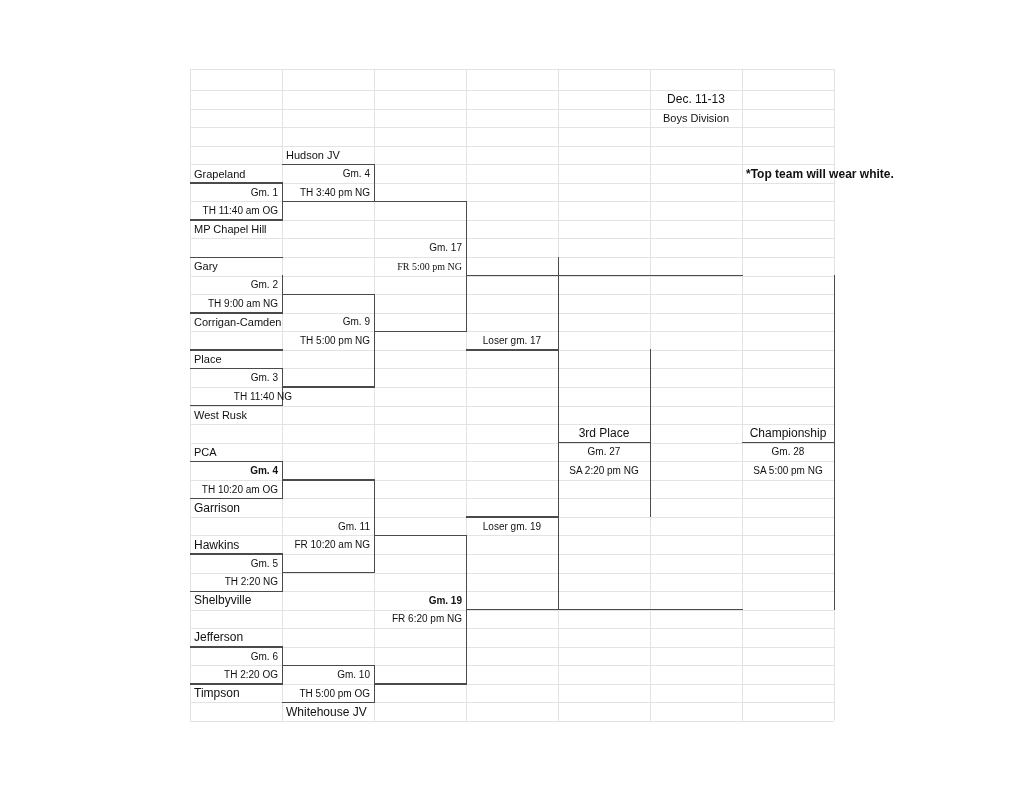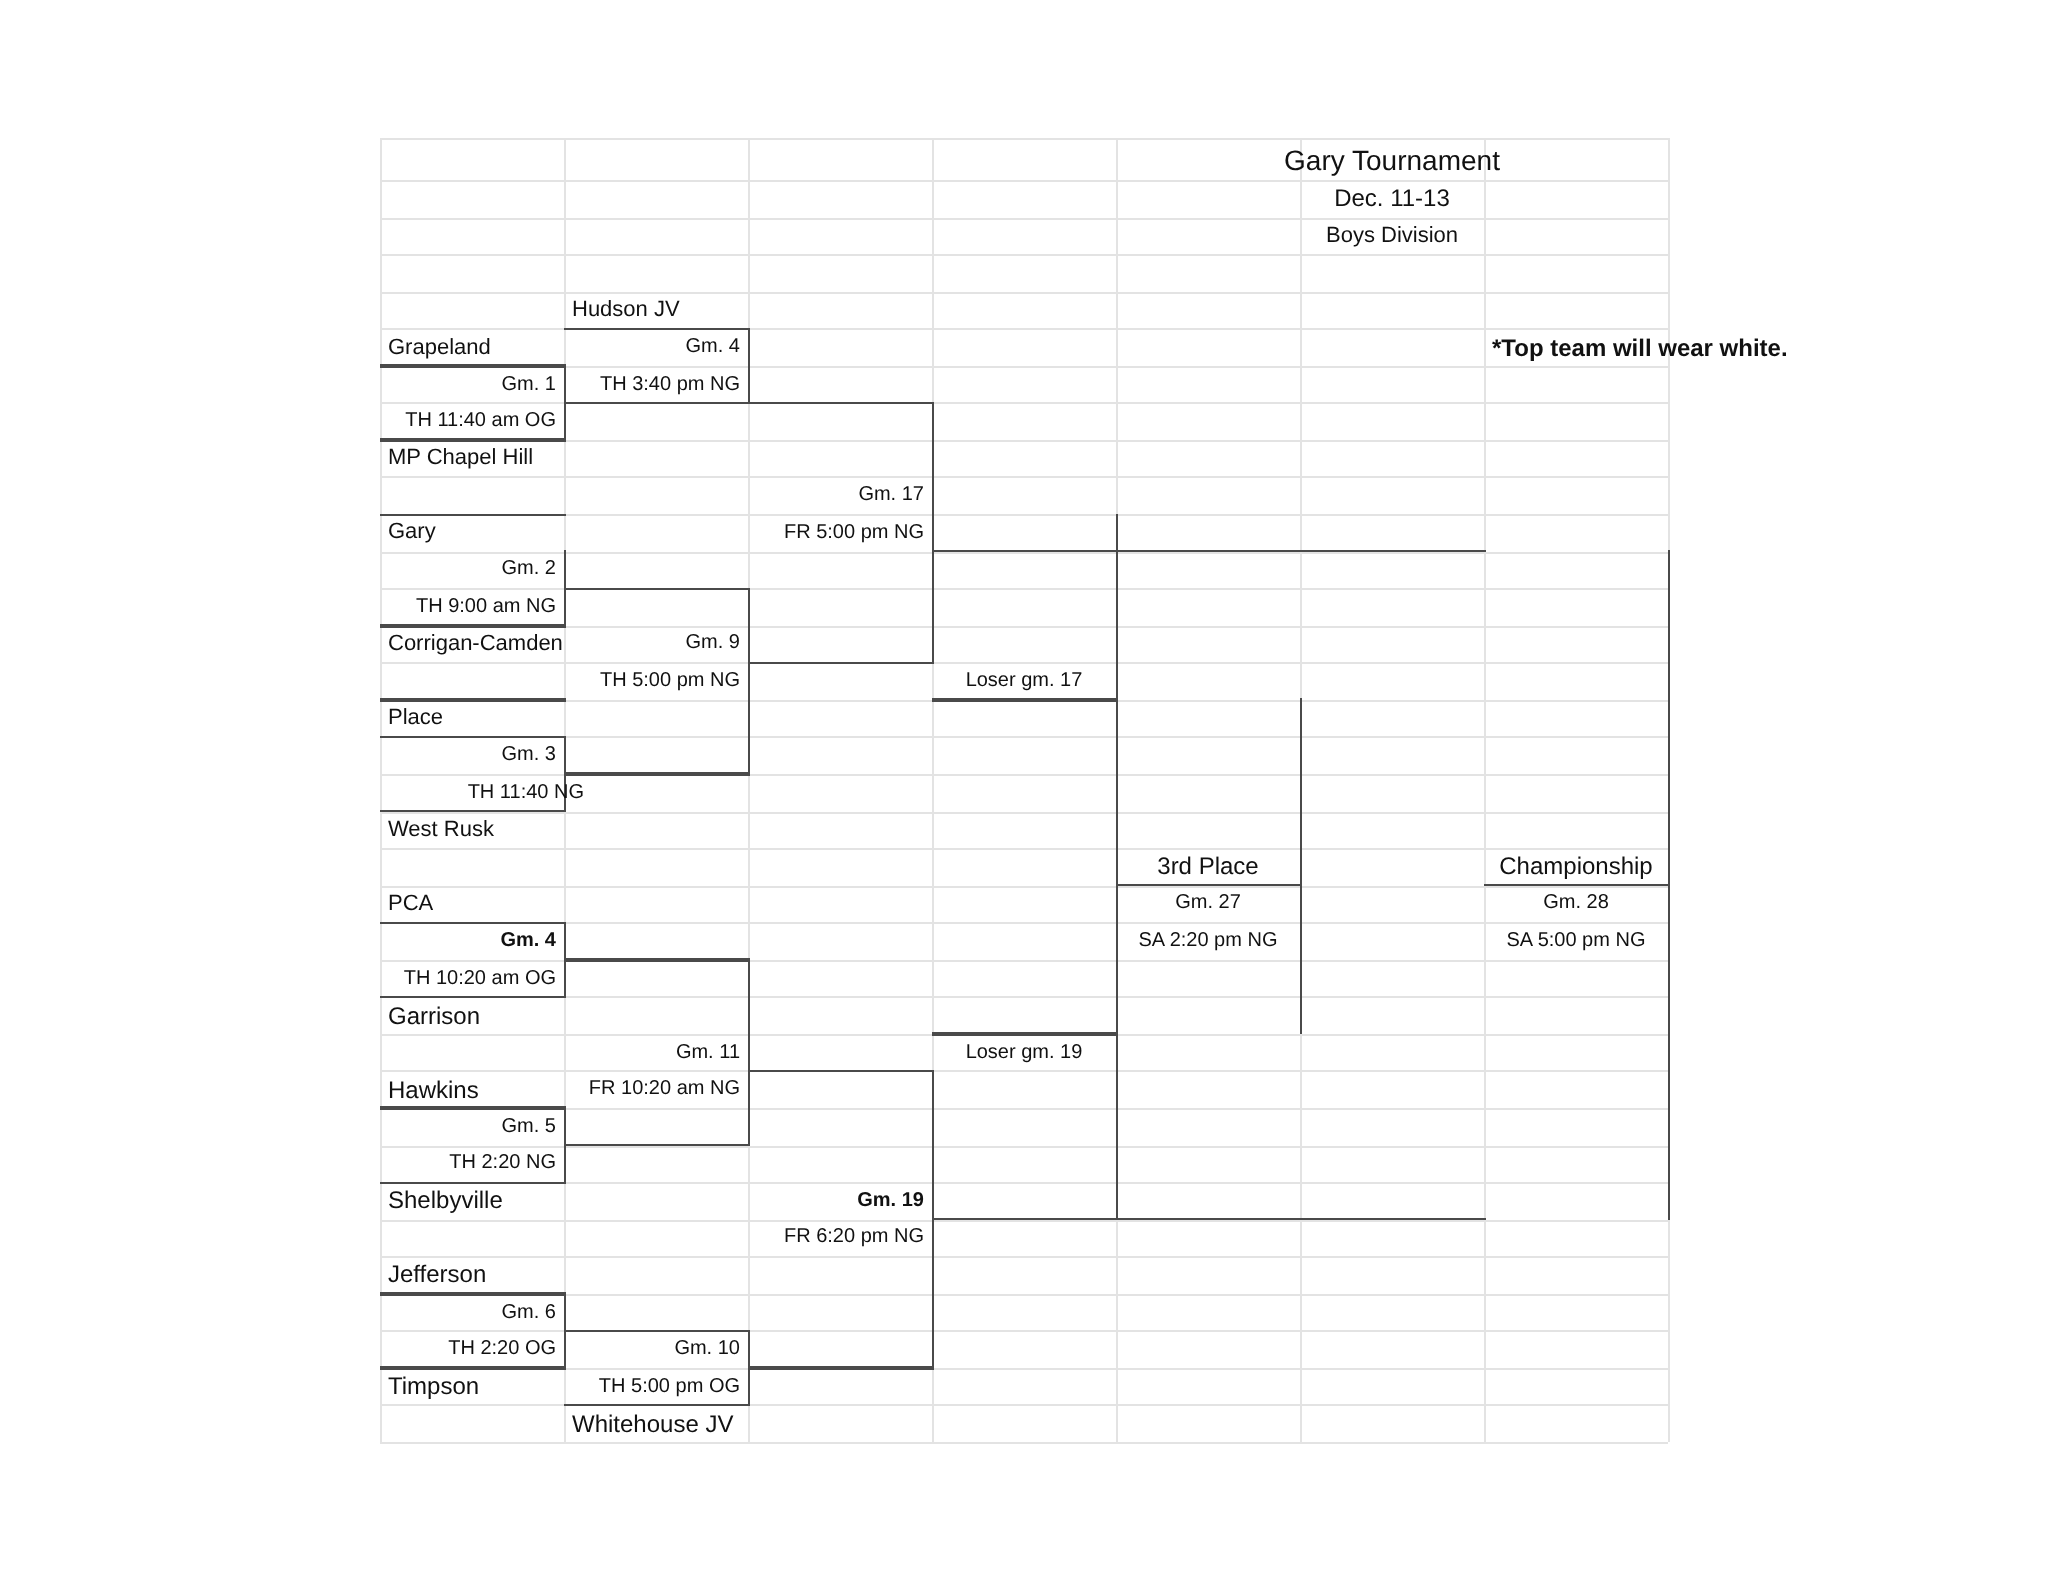--- a/index.html
+++ b/index.html
@@ -113,21 +113,20 @@
       <div class="bl" style="left: 459.5px; width: 1.3px; top: 280.324px; height: 168.029px;"></div>
       <div class="bl" style="left: 91.5px; width: 1.3px; top: 391.676px; height: 38.1176px;"></div>
       <div class="bl" style="left: 183.5px; width: 1.3px; top: 410.235px; height: 93.7941px;"></div>
       <div class="bl" style="left: 91.5px; width: 1.3px; top: 484.471px; height: 38.1176px;"></div>
       <div class="bl" style="left: 275.5px; width: 1.3px; top: 465.912px; height: 149.471px;"></div>
       <div class="bl" style="left: 91.5px; width: 1.3px; top: 577.265px; height: 38.1176px;"></div>
       <div class="bl" style="left: 183.5px; width: 1.3px; top: 595.824px; height: 38.1176px;"></div>
       <div class="bl" style="left: 643.5px; width: 1.3px; top: 206.088px; height: 335.059px;"></div>
     </div>
 
-  <div class="cell center sz-xl" style="top: 0px; height: 21px; left: 368px; width: 276px;">Gary Tournament</div>
   <div class="cell center sz-l" style="top: 21px; height: 18.5588px; left: 460px; width: 92px;">Dec. 11-13</div>
   <div class="cell center sz-m" style="top: 39.5588px; height: 18.5588px; left: 460px; width: 92px;">Boys Division</div>
   <div class="cell left sz-l bold" style="top: 95.2353px; height: 18.5588px; left: 552px; width: 92px;">*Top team will wear white.</div>
 
   <div class="cell left sz-m" style="top: 95.2353px; height: 18.5588px; left: 0px; width: 92px;">Grapeland</div>
   <div class="cell right sz-s" style="top: 113.794px; height: 18.5588px; left: 0px; width: 92px; text-align: center;">Gm. 1</div>
   <div class="cell right sz-s" style="top: 132.353px; height: 18.5588px; left: 0px; width: 92px;">TH 11:40 am  OG</div>
   <div class="cell left sz-m" style="top: 150.912px; height: 18.5588px; left: 0px; width: 92px;">MP Chapel Hill</div>
   <div class="cell left sz-m" style="top: 188.029px; height: 18.5588px; left: 0px; width: 92px;">Gary</div>
   <div class="cell right sz-s" style="top: 206.588px; height: 18.5588px; left: 0px; width: 92px; padding-left: 36px;">Gm. 2</div>
@@ -155,21 +154,21 @@
   <div class="cell right sz-s" style="top: 113.794px; height: 18.5588px; left: 92px; width: 92px;">TH 3:40 pm  NG</div>
   <div class="cell right sz-s" style="top: 243.706px; height: 18.5588px; left: 92px; width: 92px;">Gm. 9</div>
   <div class="cell right sz-s" style="top: 262.265px; height: 18.5588px; left: 92px; width: 92px;">TH 5:00 pm  NG</div>
   <div class="cell right sz-s" style="top: 447.853px; height: 18.5588px; left: 92px; width: 92px;">Gm. 11</div>
   <div class="cell right sz-s" style="top: 466.412px; height: 18.5588px; left: 92px; width: 92px;">FR 10:20 am  NG</div>
   <div class="cell right sz-s" style="top: 596.324px; height: 18.5588px; left: 92px; width: 92px;">Gm. 10</div>
   <div class="cell right sz-s" style="top: 614.882px; height: 18.5588px; left: 92px; width: 92px;">TH 5:00 pm  OG</div>
   <div class="cell left sz-l" style="top: 633.441px; height: 18.5588px; left: 92px; width: 92px;">Whitehouse JV</div>
 
   <div class="cell right sz-s" style="top: 169.471px; height: 18.5588px; left: 184px; width: 92px;">Gm. 17</div>
-  <div class="cell right sz-s" style="top: 188.029px; height: 18.5588px; left: 184px; width: 92px;">FR  5:00 pm  NG</div>
+  <div class="cell right sz-s" style="top: 188.029px; height: 18.5588px; left: 184px; width: 92px; font-family: Liberation Serif, serif;">FR  5:00 pm  NG</div>
   <div class="cell right sz-s" style="top: 522.088px; height: 18.5588px; left: 184px; width: 92px; font-weight: bold;">Gm. 19</div>
   <div class="cell right sz-s" style="top: 540.647px; height: 18.5588px; left: 184px; width: 92px;">FR  6:20 pm  NG</div>
 
   <div class="cell center sz-s" style="top: 262.265px; height: 18.5588px; left: 276px; width: 92px;">Loser gm.  17</div>
   <div class="cell center sz-s" style="top: 447.853px; height: 18.5588px; left: 276px; width: 92px;">Loser gm. 19</div>
 
   <div class="cell center sz-l" style="top: 355.059px; height: 18.5588px; left: 368px; width: 92px;">3rd Place</div>
   <div class="cell center sz-s" style="top: 373.618px; height: 18.5588px; left: 368px; width: 92px;">Gm. 27</div>
   <div class="cell center sz-s" style="top: 392.176px; height: 18.5588px; left: 368px; width: 92px; text-align: right;">SA 2:20 pm  NG</div>
 

